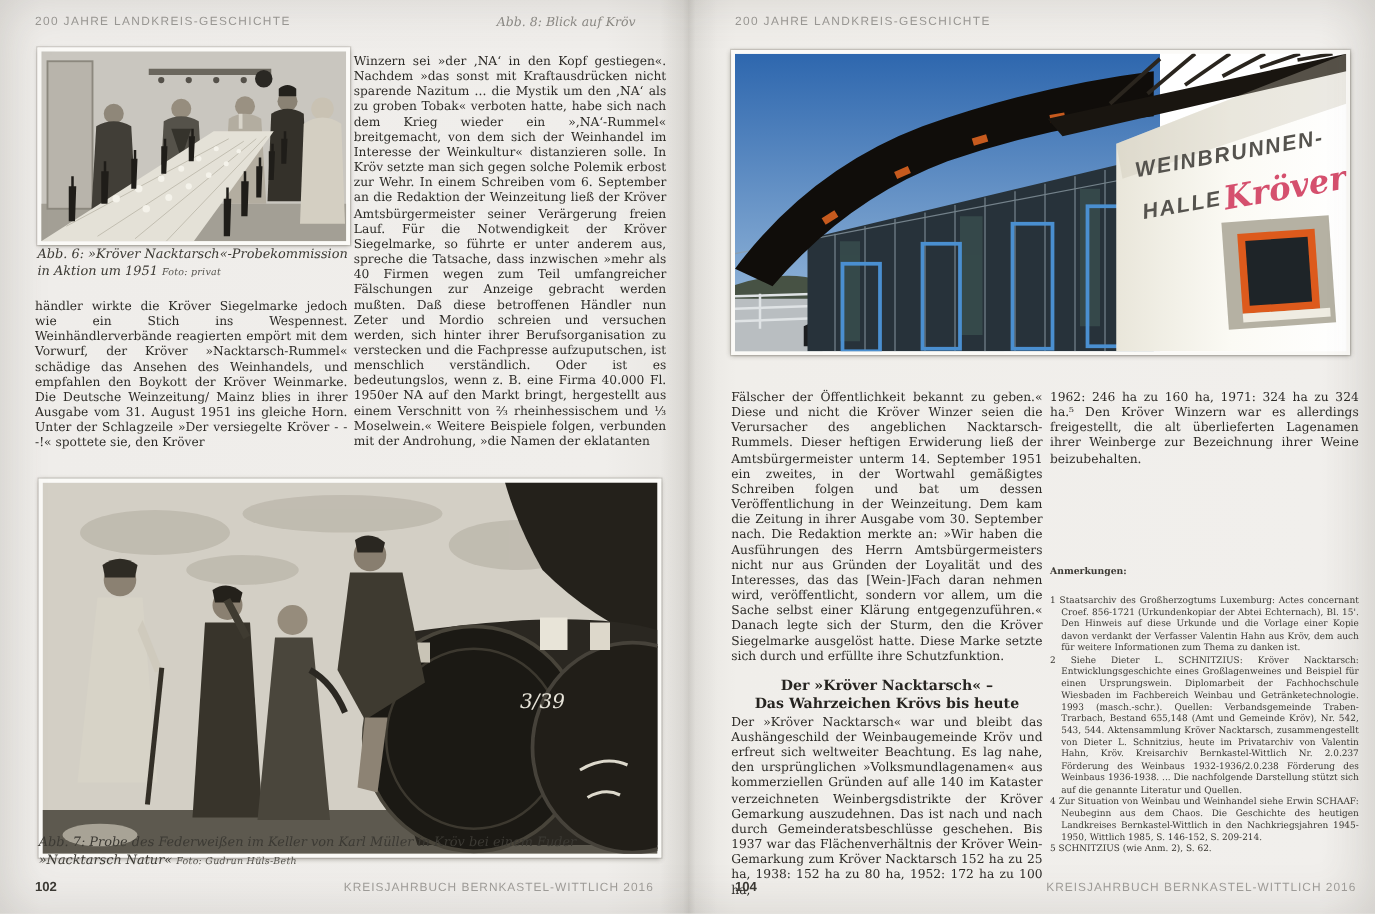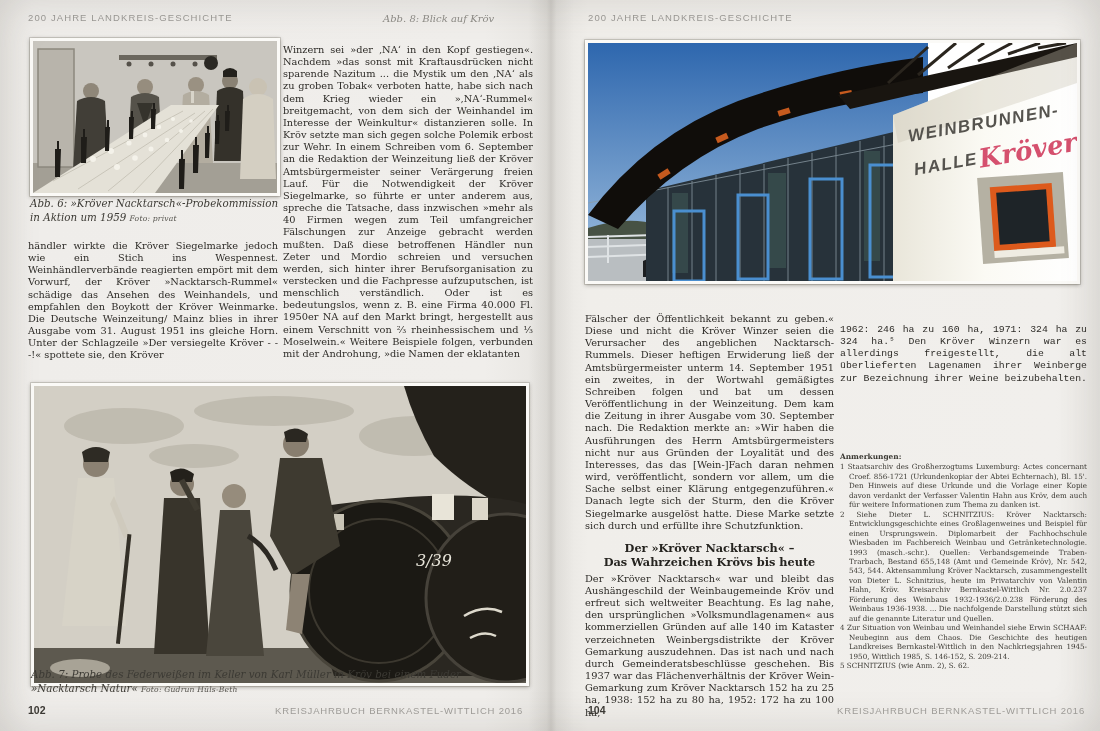--- a/index.html
+++ b/index.html
@@ -17,40 +17,40 @@
   .gutter{position:absolute;left:528px;top:0;width:46px;height:731px;pointer-events:none;
     background:linear-gradient(90deg,rgba(60,55,45,0) 0%,rgba(60,55,45,0.08) 40%,rgba(60,55,45,0.14) 50%,rgba(60,55,45,0.05) 62%,rgba(60,55,45,0) 100%);}
   .vignette{position:absolute;inset:0;pointer-events:none;
     box-shadow:inset 0 0 40px rgba(90,85,75,0.18);}
 
   .running-header{
     position:absolute;font-family:"Liberation Sans", sans-serif;
     font-size:9.5px;letter-spacing:1.1px;color:#9b9995;white-space:nowrap;text-align:center;
   }
   .header-fig-caption{
-    position:absolute;font-style:italic;font-size:10px;color:#8d8b86;text-align:left;white-space:nowrap;
+    position:absolute;font-style:italic;font-size:10px;color:#8d8b86;text-align:center;white-space:nowrap;
   }
 
   .photo{position:absolute;background:#fff;border:3px solid #fbfaf7;
     box-shadow:0 1px 4px rgba(60,55,45,0.45), 0 0 0 1px rgba(120,115,105,0.25);}
   .photo svg{display:block;}
 
   .caption{position:absolute;font-style:italic;font-size:10.3px;line-height:13.5px;color:#3c3a34;}
   .caption .credit{font-size:7.6px;letter-spacing:0.2px;color:#55534d;}
 
   .col{position:absolute;font-size:9.8px;line-height:12.15px;text-align:justify;}
   .col p{margin:0;}
   .col p + p{margin-top:0px;}
   .section-heading{
     text-align:center;font-weight:bold;font-size:11.3px;line-height:14px;
     margin:9px 0 4px 0 !important;color:#262420;
   }
 
   .notes{position:absolute;font-size:7.15px;line-height:9.45px;text-align:justify;color:#3a3832;}
-  .notes .notes-label{font-weight:bold;margin:0 0 1px 0;font-size:7.4px;}
+  .notes .notes-label{font-weight:bold;margin:0 0 14px 0;font-size:7.4px;}
   .notes .note{padding-left:9px;text-indent:-9px;margin:0;}
 
   .footer-num{position:absolute;font-family:"Liberation Sans", sans-serif;
     font-weight:bold;font-size:10.5px;color:#3b3934;}
   .footer-title{position:absolute;font-family:"Liberation Sans", sans-serif;
     font-size:9.5px;letter-spacing:0.8px;color:#a09e9a;text-align:right;white-space:nowrap;}
 </style>
 </head>
 <body>
 
@@ -121,21 +121,21 @@
             <path d="M146,118 l6,0 l-1,30 l-5,0 Z M148,109 l2,0 l0,9 l-2,0 Z"></path>
             <path d="M160,104 l6,0 l-1,28 l-5,0 Z M162,96 l2,0 l0,8 l-2,0 Z"></path>
             <path d="M172,92 l5,0 l-1,25 l-4,0 Z M174,85 l2,0 l0,7 l-2,0 Z"></path>
             <path d="M182,80 l5,0 l-1,23 l-4,0 Z M184,74 l2,0 l0,6 l-2,0 Z"></path>
             <path d="M192,70 l5,0 l-1,20 l-4,0 Z M194,64 l2,0 l0,6 l-2,0 Z"></path>
           </g>
         </g>
       </svg>
     </div>
     <div class="caption" style="left:30px;top:197px;width:252px;">
-      <span>Abb. 6: »Kröver Nacktarsch«-Probekommission in Aktion um 1959 </span><span class="credit">Foto: privat</span>
+      <span>Abb. 6: »Kröver Nacktarsch«-Probekommission in Aktion um 1951 </span><span class="credit">Foto: privat</span>
     </div>
 
     <div class="col" style="left:28px;top:240px;width:250px;height:125px;">
       <p>händler wirkte die Kröver Siegelmarke jedoch wie ein Stich ins Wespennest. Weinhändlerverbände reagierten empört mit dem Vorwurf, der Kröver »Nacktarsch-Rummel« schädige das Ansehen des Weinhandels, und empfahlen den Boykott der Kröver Weinmarke. Die Deutsche Weinzeitung/ Mainz blies in ihrer Ausgabe vom 31. August 1951 ins gleiche Horn. Unter der Schlagzeile »Der versiegelte Kröver - - -!« spottete sie, den Kröver</p>
     </div>
 
     <div class="col" style="left:283px;top:44px;width:250px;height:315px;">
       <p>Winzern sei »der ‚NA‘ in den Kopf gestiegen«. Nachdem »das sonst mit Kraftausdrücken nicht sparende Nazitum ... die Mystik um den ‚NA‘ als zu groben Tobak« verboten hatte, habe sich nach dem Krieg wieder ein »‚NA‘-Rummel« breitgemacht, von dem sich der Weinhandel im Interesse der Weinkultur« distanzieren solle. In Kröv setzte man sich gegen solche Polemik erbost zur Wehr. In einem Schreiben vom 6. September an die Redaktion der Weinzeitung ließ der Kröver Amtsbürgermeister seiner Verärgerung freien Lauf. Für die Notwendigkeit der Kröver Siegelmarke, so führte er unter anderem aus, spreche die Tatsache, dass inzwischen »mehr als 40 Firmen wegen zum Teil umfangreicher Fälschungen zur Anzeige gebracht werden mußten. Daß diese betroffenen Händler nun Zeter und Mordio schreien und versuchen werden, sich hinter ihrer Berufsorganisation zu verstecken und die Fachpresse aufzuputschen, ist menschlich verständlich. Oder ist es bedeutungslos, wenn z. B. eine Firma 40.000 Fl. 1950er NA auf den Markt bringt, hergestellt aus einem Verschnitt von ⅔ rheinhessischem und ⅓ Moselwein.« Weitere Beispiele folgen, verbunden mit der Androhung, »die Namen der eklatanten</p>
     </div>
 
@@ -291,21 +291,21 @@
 
     <div class="col" style="left:35px;top:313px;width:249px;height:392px;">
       <p>Fälscher der Öffentlichkeit bekannt zu geben.« Diese und nicht die Kröver Winzer seien die Verursacher des angeblichen Nacktarsch-Rummels. Dieser heftigen Erwiderung ließ der Amtsbürgermeister unterm 14. September 1951 ein zweites, in der Wortwahl gemäßigtes Schreiben folgen und bat um dessen Veröffentlichung in der Weinzeitung. Dem kam die Zeitung in ihrer Ausgabe vom 30. September nach. Die Redaktion merkte an: »Wir haben die Ausführungen des Herrn Amtsbürgermeisters nicht nur aus Gründen der Loyalität und des Interesses, das das [Wein-]Fach daran nehmen wird, veröffentlicht, sondern vor allem, um die Sache selbst einer Klärung entgegenzuführen.« Danach legte sich der Sturm, den die Kröver Siegelmarke ausgelöst hatte. Diese Marke setzte sich durch und erfüllte ihre Schutzfunktion.</p>
       <p class="section-heading">
         <span>Der »Kröver Nacktarsch« –</span><br>
         <span>Das Wahrzeichen Krövs bis heute</span>
       </p>
       <p>Der »Kröver Nacktarsch« war und bleibt das Aushängeschild der Weinbaugemeinde Kröv und erfreut sich weltweiter Beachtung. Es lag nahe, den ursprünglichen »Volksmundlagenamen« aus kommerziellen Gründen auf alle 140 im Kataster verzeichneten Weinbergsdistrikte der Kröver Gemarkung auszudehnen. Das ist nach und nach durch Gemeinderatsbeschlüsse geschehen. Bis 1937 war das Flächenverhältnis der Kröver Wein-Gemarkung zum Kröver Nacktarsch 152 ha zu 25 ha, 1938: 152 ha zu 80 ha, 1952: 172 ha zu 100 ha,</p>
     </div>
 
-    <div class="col" style="left:290px;top:324px;width:247px;height:130px;font-family:Liberation Mono, monospace;">
+    <div class="col" style="left:290px;top:313px;width:247px;height:130px;">
       <p>1962: 246 ha zu 160 ha, 1971: 324 ha zu 324 ha.⁵ Den Kröver Winzern war es allerdings freigestellt, die alt überlieferten Lagenamen ihrer Weinberge zur Bezeichnung ihrer Weine beizubehalten.</p>
     </div>
 
     <div class="notes" style="left:290px;top:452px;width:247px;height:250px;">
       <p class="notes-label">Anmerkungen:</p>
       <p class="note">1 Staatsarchiv des Großherzogtums Luxemburg: Actes concernant Croef. 856-1721 (Urkundenkopiar der Abtei Echternach), Bl. 15'. Den Hinweis auf diese Urkunde und die Vorlage einer Kopie davon verdankt der Verfasser Valentin Hahn aus Kröv, dem auch für weitere Informationen zum Thema zu danken ist.</p>
       <p class="note">2 Siehe Dieter L. SCHNITZIUS: Kröver Nacktarsch: Entwicklungsgeschichte eines Großlagenweines und Beispiel für einen Ursprungswein. Diplomarbeit der Fachhochschule Wiesbaden im Fachbereich Weinbau und Getränketechnologie. 1993 (masch.-schr.). Quellen: Verbandsgemeinde Traben-Trarbach, Bestand 655,148 (Amt und Gemeinde Kröv), Nr. 542, 543, 544. Aktensammlung Kröver Nacktarsch, zusammengestellt von Dieter L. Schnitzius, heute im Privatarchiv von Valentin Hahn, Kröv. Kreisarchiv Bernkastel-Wittlich Nr. 2.0.237 Förderung des Weinbaus 1932-1936/2.0.238 Förderung des Weinbaus 1936-1938. ... Die nachfolgende Darstellung stützt sich auf die genannte Literatur und Quellen.</p>
       <p class="note">4 Zur Situation von Weinbau und Weinhandel siehe Erwin SCHAAF: Neubeginn aus dem Chaos. Die Geschichte des heutigen Landkreises Bernkastel-Wittlich in den Nachkriegsjahren 1945-1950, Wittlich 1985, S. 146-152, S. 209-214.</p>
       <p class="note">5 SCHNITZIUS (wie Anm. 2), S. 62.</p>
     </div>

